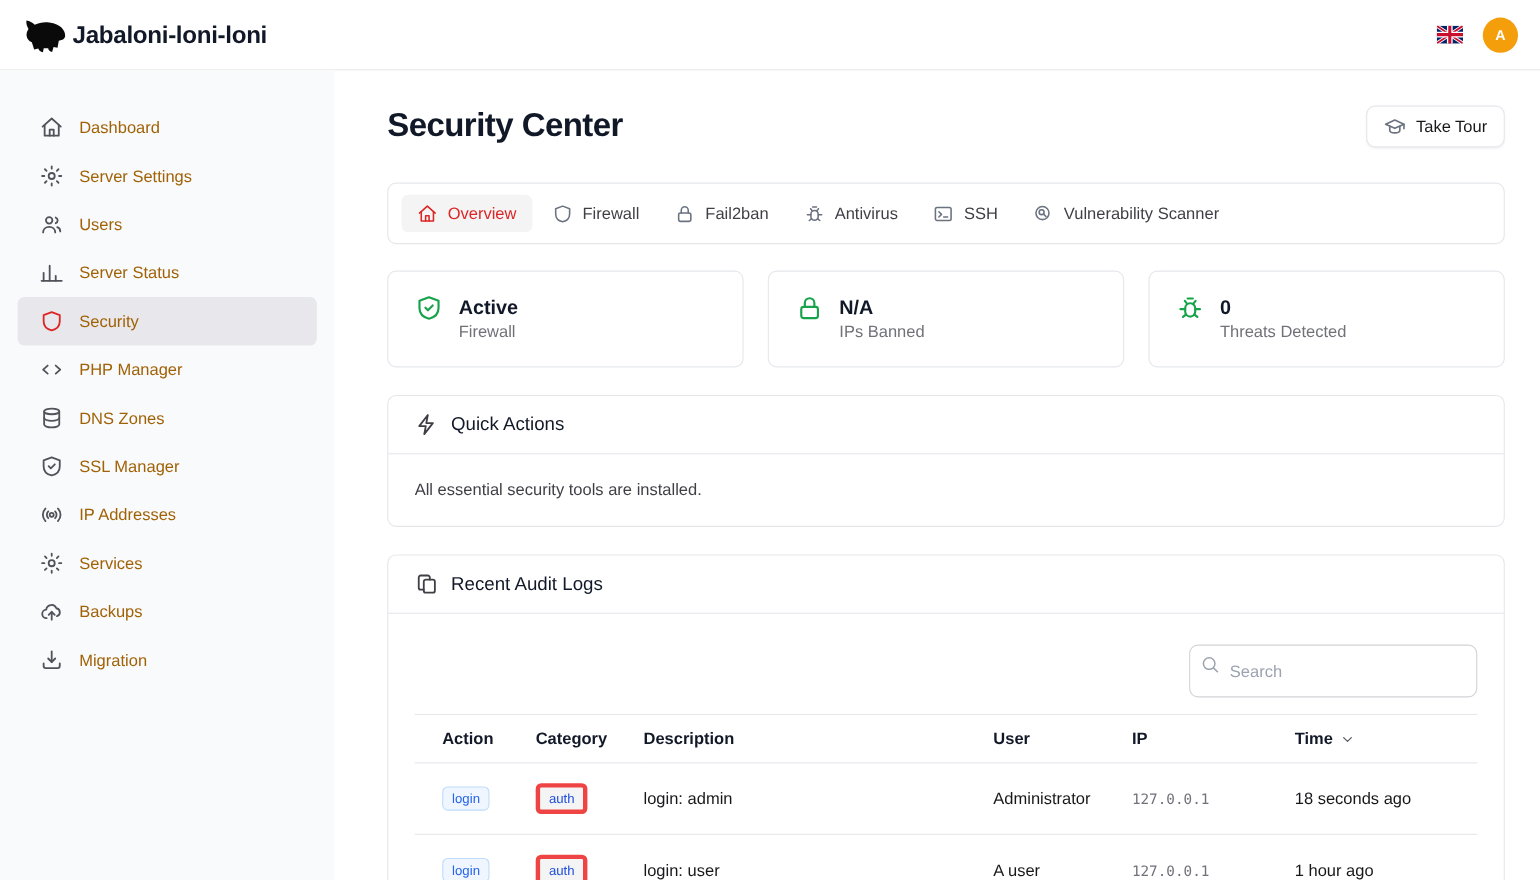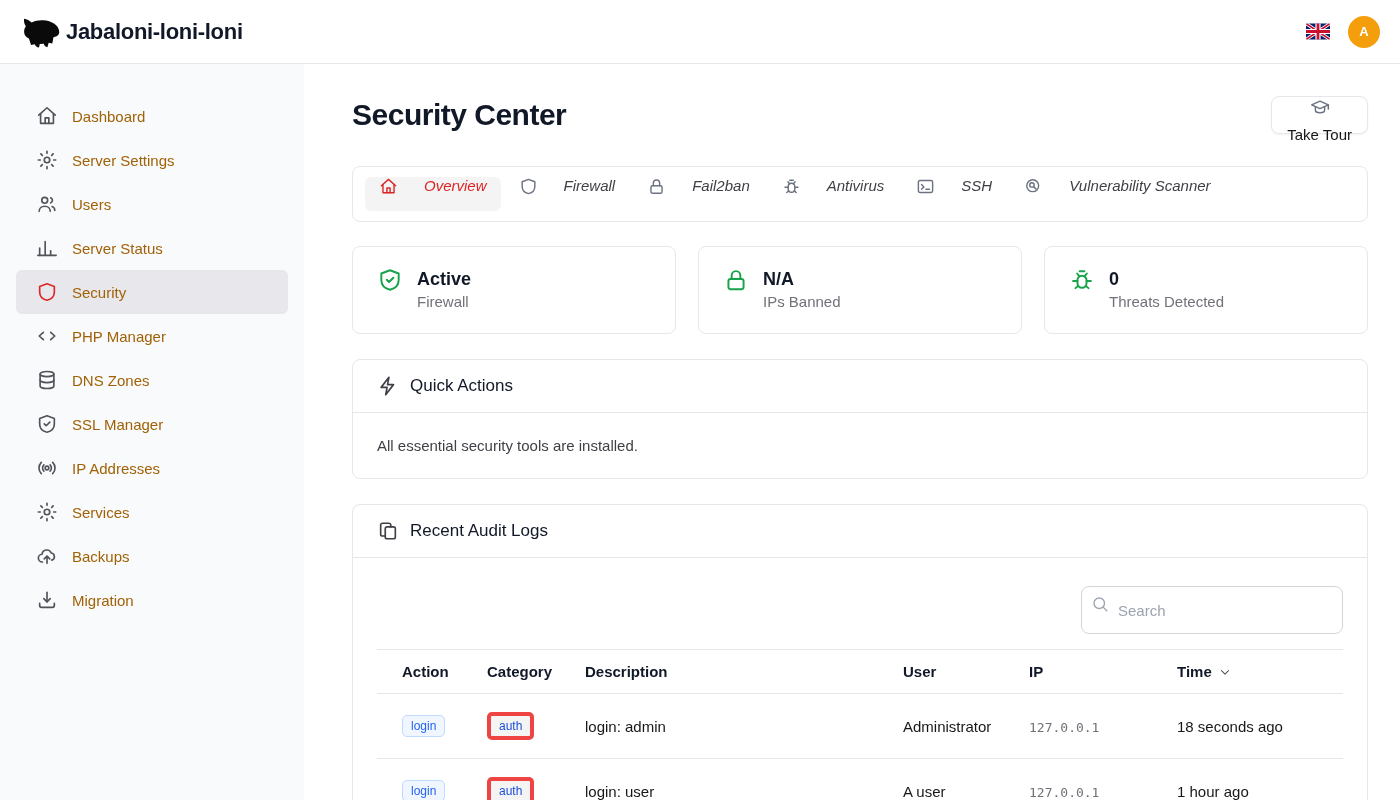--- a/index.html
+++ b/index.html
@@ -31,29 +31,29 @@
   .side-item .ic { color:#52525b; }
   .side-item.active { background:#e8e8ec; font-weight:500; }
   .side-item.active .ic { color:#dc2626; }
 
   .main { flex:1; padding:0 32px 0 48px; }
 
   .page-head { margin-top:32px; display:flex; align-items:center; justify-content:space-between; }
   .page-title { font-size:30px; font-weight:800; letter-spacing:-.5px; color:#111827; }
   .btn-tour { height:38px; display:flex; align-items:center; gap:9px; padding:0 15px;
     background:#fff; border:1px solid #e5e7eb; border-radius:8px; font-size:15px; color:#18181b;
-    box-shadow:0 1px 2px rgba(0,0,0,.05); cursor:pointer;flex-direction:column; }
+    box-shadow:0 1px 2px rgba(0,0,0,.05); cursor:pointer; }
   .btn-tour .ic { color:#6b7280; width:20px; height:20px; }
 
   .card { background:#fff; border:1px solid #e5e7eb; border-radius:8px; }
 
   
   .tabs-card { margin-top:32px; padding:10px 12px; display:flex; align-items:center; gap:4px; }
-  .tab { height:34px; display:flex; align-items:flex-start; gap:26px; padding:0 14px; border-radius:6px;
-    font-size:15px; color:#3f3f46; cursor:pointer; white-space:nowrap;font-style:italic; }
+  .tab { height:34px; display:flex; align-items:center; gap:9px; padding:0 14px; border-radius:6px;
+    font-size:15px; color:#3f3f46; cursor:pointer; white-space:nowrap; }
   .tab .ic { color:#6b7280; width:19px; height:19px; }
   .tab.active { background:#f4f4f5; color:#dc2626; font-weight:500; }
   .tab.active .ic { color:#dc2626; }
 
   
   .stats { margin-top:24px; display:grid; grid-template-columns:1fr 1fr 1fr; gap:22px; }
   .stat-card { padding:20px 24px; display:flex; align-items:flex-start; gap:14px; }
   .stat-card .ic { width:26px; height:26px; color:#16a34a; }
   .stat-value { font-size:18px; font-weight:700; color:#111827; line-height:24px; }
   .stat-label { font-size:15px; color:#71717a; line-height:22px; }

